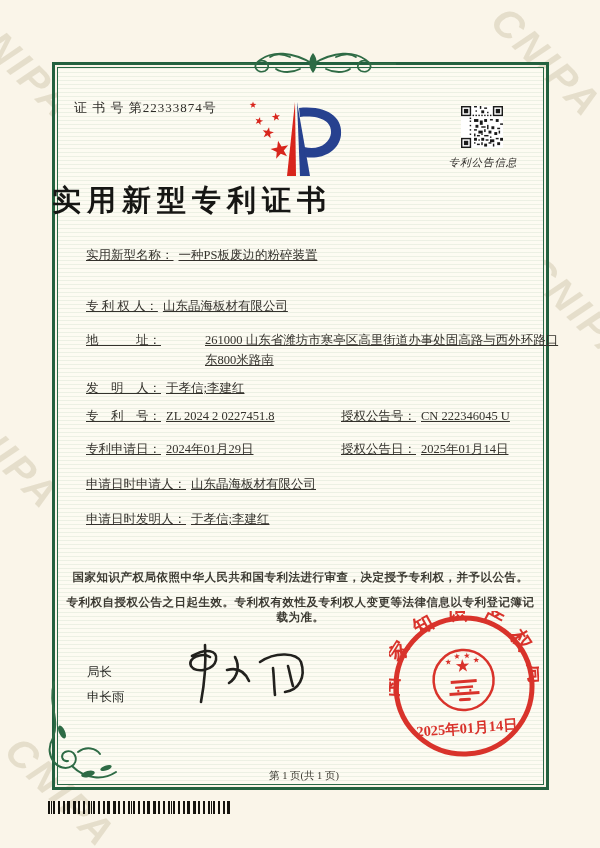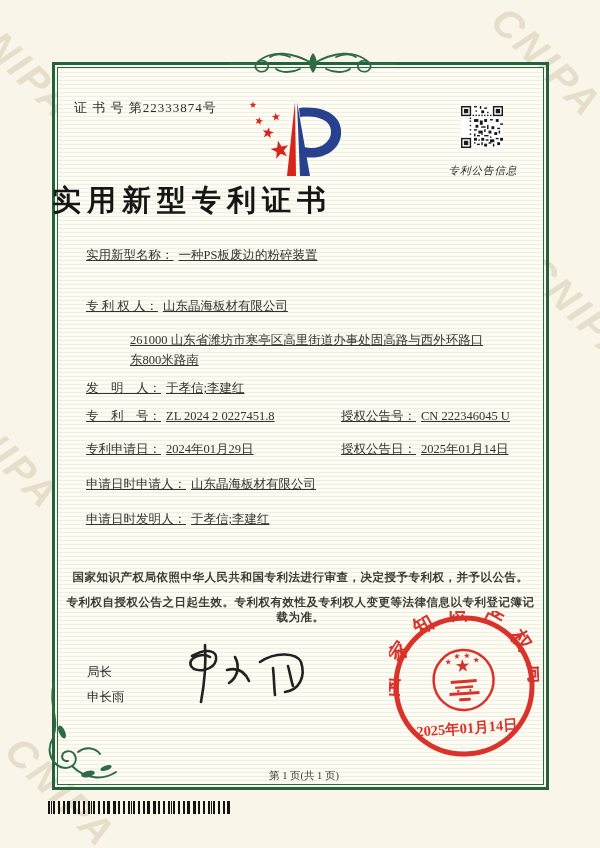--- a/index.html
+++ b/index.html
@@ -33,21 +33,21 @@
     background:
       repeating-linear-gradient(180deg, rgba(122,166,132,0.13) 0 1px, rgba(0,0,0,0) 1px 4px),
       #fdfbf2;
   }
   .content{position:absolute;inset:0;z-index:2;}
   .cert-no{position:absolute;left:74px;top:99px;font-size:13px;letter-spacing:1px;color:#2e2c28;}
   .logo{position:absolute;left:246px;top:96px;}
   .qr{position:absolute;left:461px;top:106px;}
   .qr-caption{
     position:absolute;left:438px;top:156px;width:90px;text-align:center;
-    font-size:10.5px;color:#2e2c28;font-style:italic;letter-spacing:1px;margin-top:8px;
+    font-size:10.5px;color:#2e2c28;font-style:italic;letter-spacing:1px;
   }
   .title{
     position:absolute;left:52px;top:181px;width:493px;text-align:left;
     font-size:29px;font-weight:bold;letter-spacing:6px;color:#161614;
   }
   .row{position:absolute;display:flex;font-size:12.5px;line-height:1.6;color:#34322c;text-decoration:underline;}
   .row .lbl{flex:none;white-space:pre;}
   .row .val{margin-left:5px;white-space:pre-wrap;}
   .row .val.wrap{width:364px;margin-left:44px;}
   .declaration{
@@ -205,20 +205,21 @@
       <span class="lbl">实用新型名称：</span>
       <span class="val">一种PS板废边的粉碎装置</span>
     </div>
 
     <div class="row" style="left:86px;top:296px">
       <span class="lbl">专 利 权 人：</span>
       <span class="val">山东晶海板材有限公司</span>
     </div>
 
     <div class="row" style="left:86px;top:330px">
+      <span class="lbl">地　　　址：</span>
       <span class="val wrap">261000 山东省潍坊市寒亭区高里街道办事处固高路与西外环路口东800米路南</span>
     </div>
 
     <div class="row" style="left:86px;top:378px">
       <span class="lbl">发　明　人：</span>
       <span class="val">于孝信;李建红</span>
     </div>
 
     <div class="row" style="left:86px;top:406px">
       <span class="lbl">专　利　号：</span>

